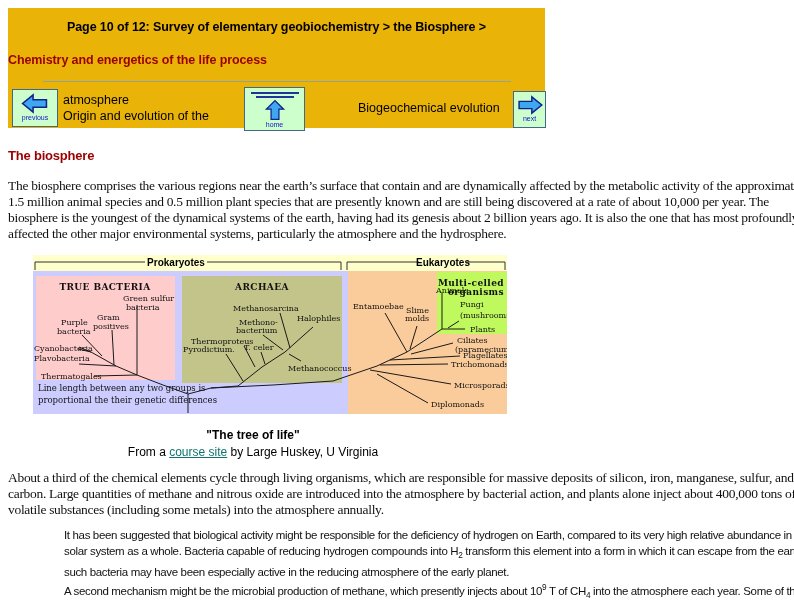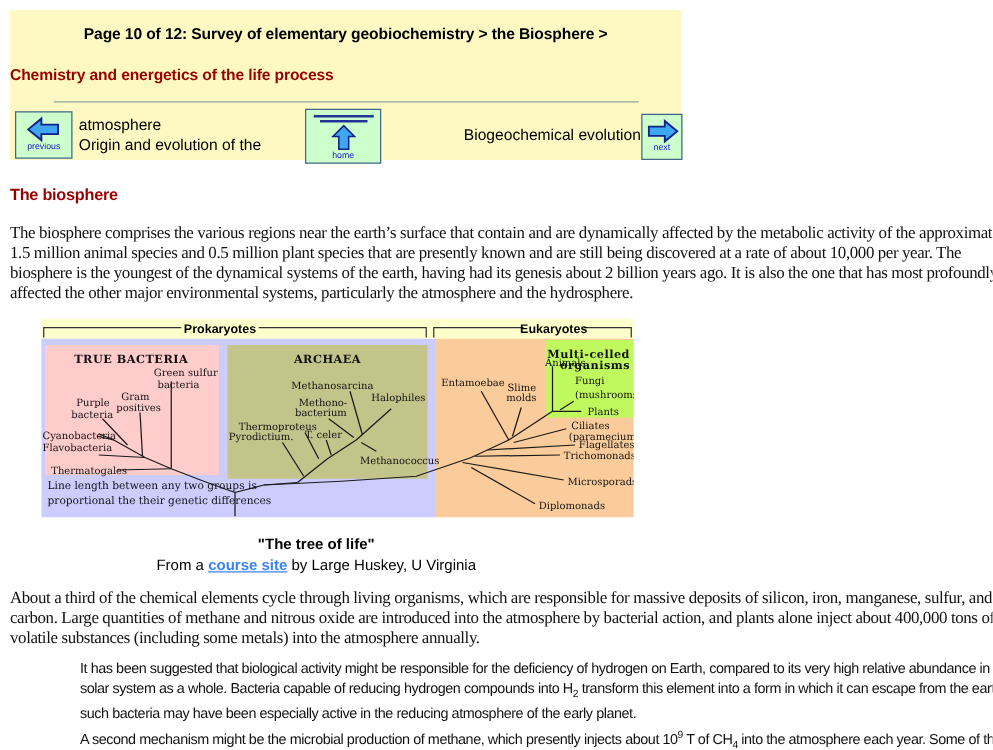--- a/index.html
+++ b/index.html
@@ -1,21 +1,21 @@
 <!DOCTYPE html>
 <html><head>
 <meta charset="utf-8">
 <style>
   html,body{margin:0;padding:0;background:#fff;}
   .page{position:relative;width:794px;height:600px;overflow:hidden;
         font-family:"Liberation Sans",sans-serif;color:#111;}
   .abs{position:absolute;}
 
   
-  .panel{left:8px;top:8px;width:537px;height:120px;background:#fef9c3;}
+  .panel{left:8px;top:8px;width:537px;height:120px;background:#eab308;}
   .hdr-title{padding-top:12px;text-align:center;font-size:12.5px;font-weight:bold;
              letter-spacing:-0.1px;color:#000;}
   .hdr-sub{margin-top:19px;text-align:left;font-size:12.5px;font-weight:bold;
            color:#990000;letter-spacing:-0.1px;}
   .hdr-hr{margin:14px auto 0 auto;width:468px;border:0;border-top:1px solid #8fa3a0;height:0;}
   .navbtn{position:absolute;background:#ccffcc;border:1px solid #446688;
           display:flex;flex-direction:column;align-items:center;justify-content:flex-start;
           cursor:pointer;box-sizing:border-box;}
   .btn-prev{left:4px;top:81px;width:46px;height:38px;}
   .btn-home{left:236px;top:79px;width:61px;height:44px;}
@@ -27,21 +27,21 @@
   
   .h2{left:8px;top:148px;font-size:13px;font-weight:bold;color:#990000;letter-spacing:-0.2px;}
   .serifline{font-family:"Liberation Serif",serif;font-size:13.5px;letter-spacing:-0.3px;
              line-height:16px;white-space:nowrap;color:#111;}
   .sansline{font-size:11.5px;letter-spacing:-0.35px;line-height:16px;white-space:nowrap;color:#111;}
   sub{font-size:0.72em;}
   sup{font-size:0.72em;}
   .caption{left:33px;top:428px;width:440px;text-align:center;}
   .cap1{font-size:12px;font-weight:bold;color:#000;}
   .cap2{font-size:12px;margin-top:3px;color:#000;}
-  a.courselink{color:#3b82f6;text-decoration:underline;cursor:pointer;font-weight:bold;}
+  a.courselink{color:#0f766e;text-decoration:underline;cursor:pointer;}
 
   
   .diagram{left:33px;top:255px;}
   text.dl{font-family:"DejaVu Serif",serif;font-size:8px;fill:#111;}
   text.dh{font-family:"DejaVu Serif",serif;font-size:9px;font-weight:bold;fill:#111;letter-spacing:0.4px;}
   text.dn{font-family:"DejaVu Serif",serif;font-size:8.5px;fill:#111;}
   text.bk{font-family:"Liberation Sans",sans-serif;font-size:10px;font-weight:bold;fill:#000;}
 </style>
 </head>
 <body>
@@ -67,21 +67,21 @@
 
     <div class="navbtn btn-home">
       <div class="homebar" style="width:48px;margin-top:4px;"></div>
       <div class="homebar" style="width:38px;margin-top:2px;"></div>
       <svg width="26" height="22" viewBox="0 0 26 28" style="margin-top:1px;">
         <polygon points="2,13 8,13 8,26 18,26 18,13 24,13 13,2" fill="#3fa6f0" stroke="#112288" stroke-width="1.6"></polygon>
       </svg>
       <span class="btn-label">home</span>
     </div>
 
-    <div class="abs navtext" style="left:363px;top:92px;">Biogeochemical evolution</div>
+    <div class="abs navtext" style="left:350px;top:92px;">Biogeochemical evolution</div>
 
     <div class="navbtn btn-next">
       <svg width="28" height="20" viewBox="0 0 30 22" style="margin-top:3px;">
         <polygon points="17,2 17,7 3,7 3,15 17,15 17,20 28,11" fill="#3fa6f0" stroke="#112288" stroke-width="1.6"></polygon>
       </svg>
       <span class="btn-label">next</span>
     </div>
   </div>
 
   <div class="abs h2">The biosphere</div>

